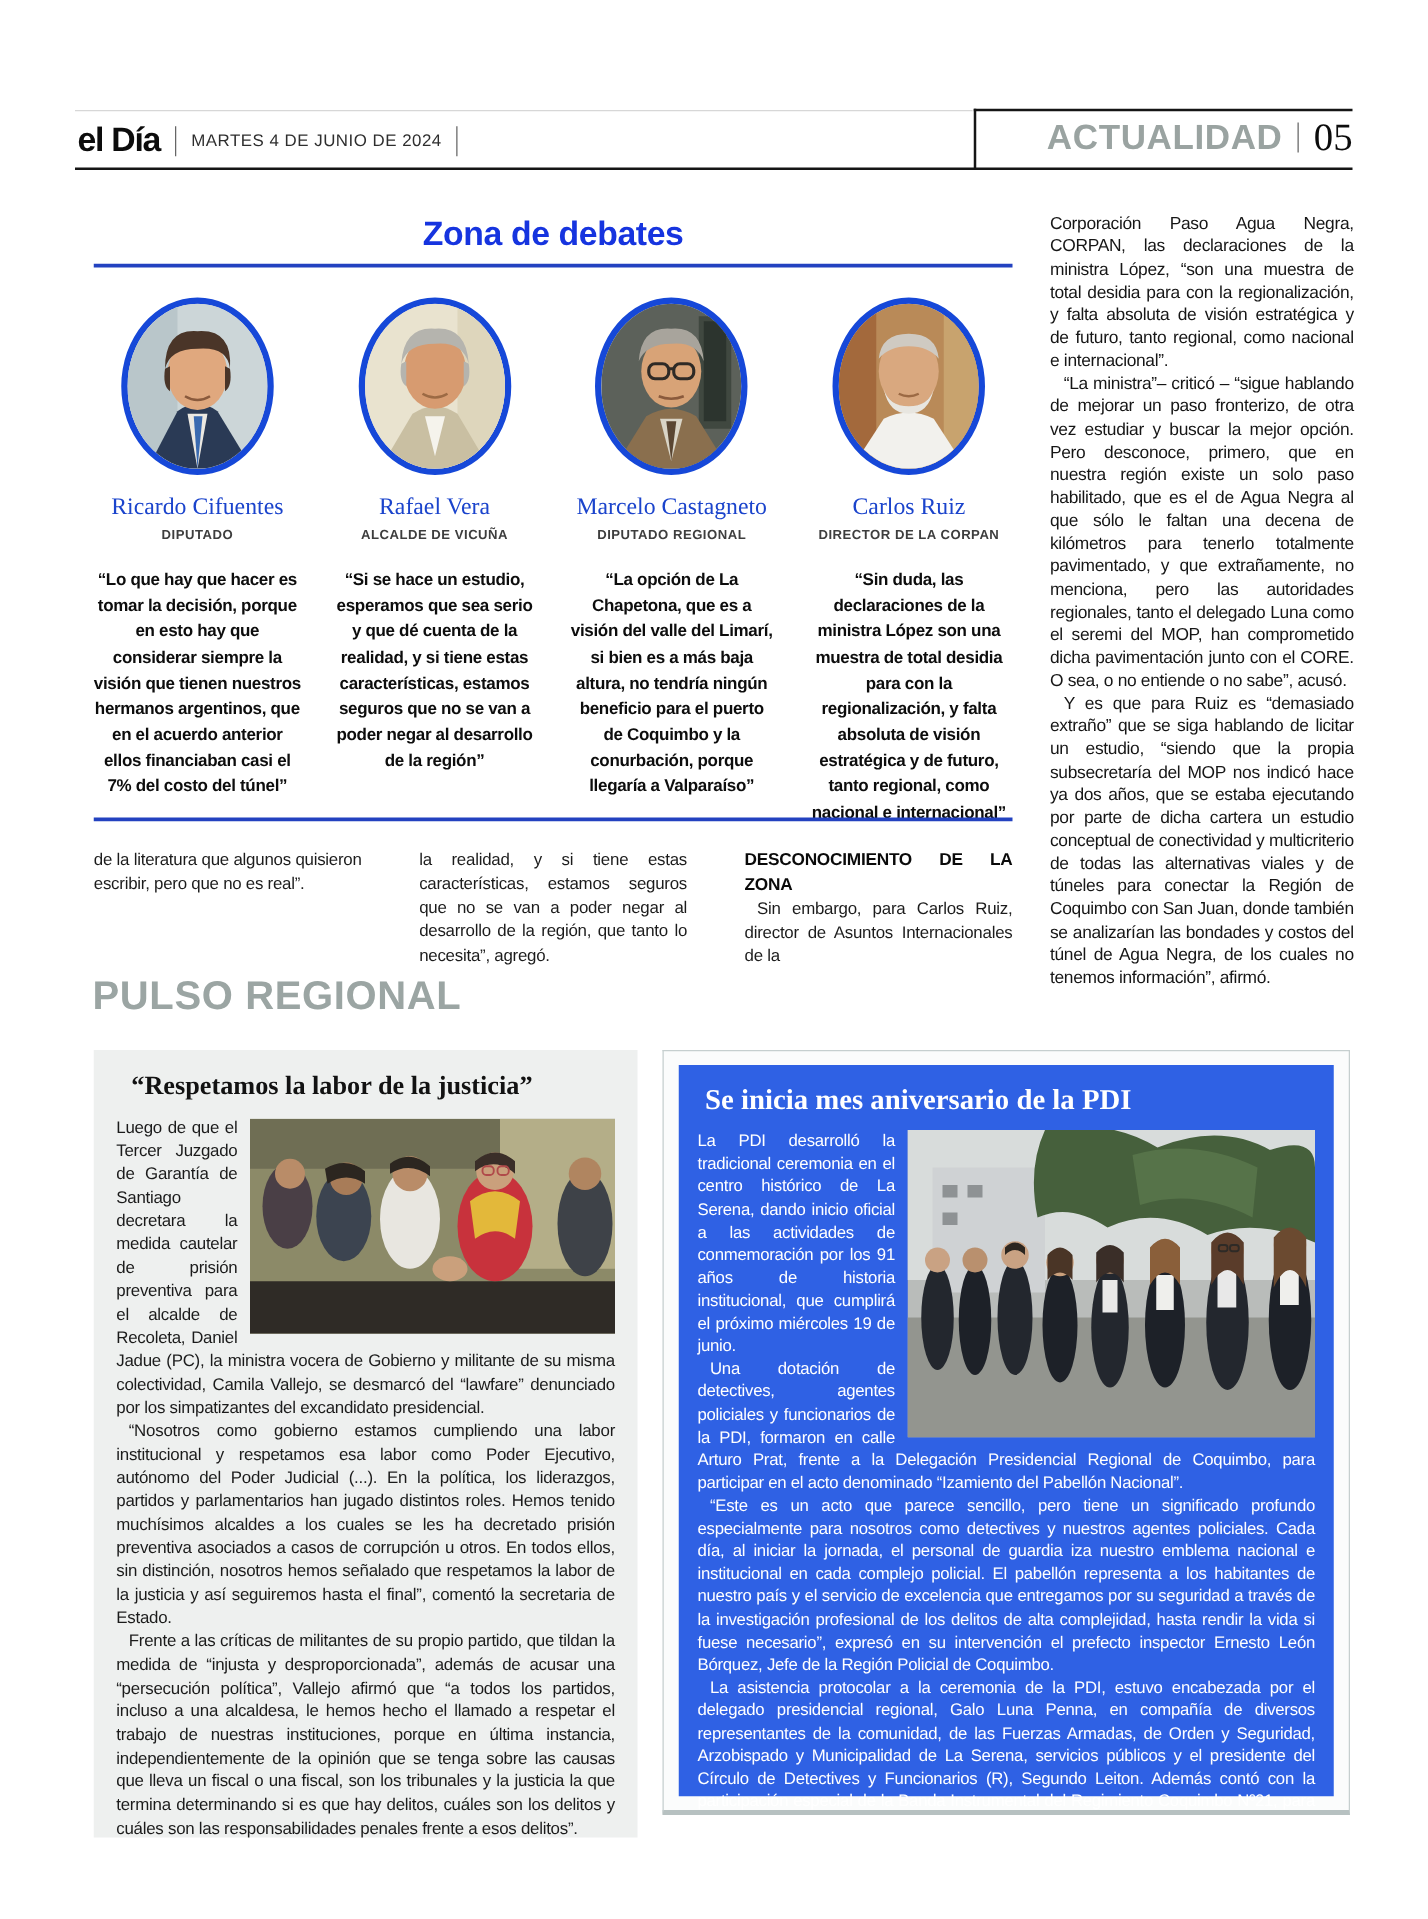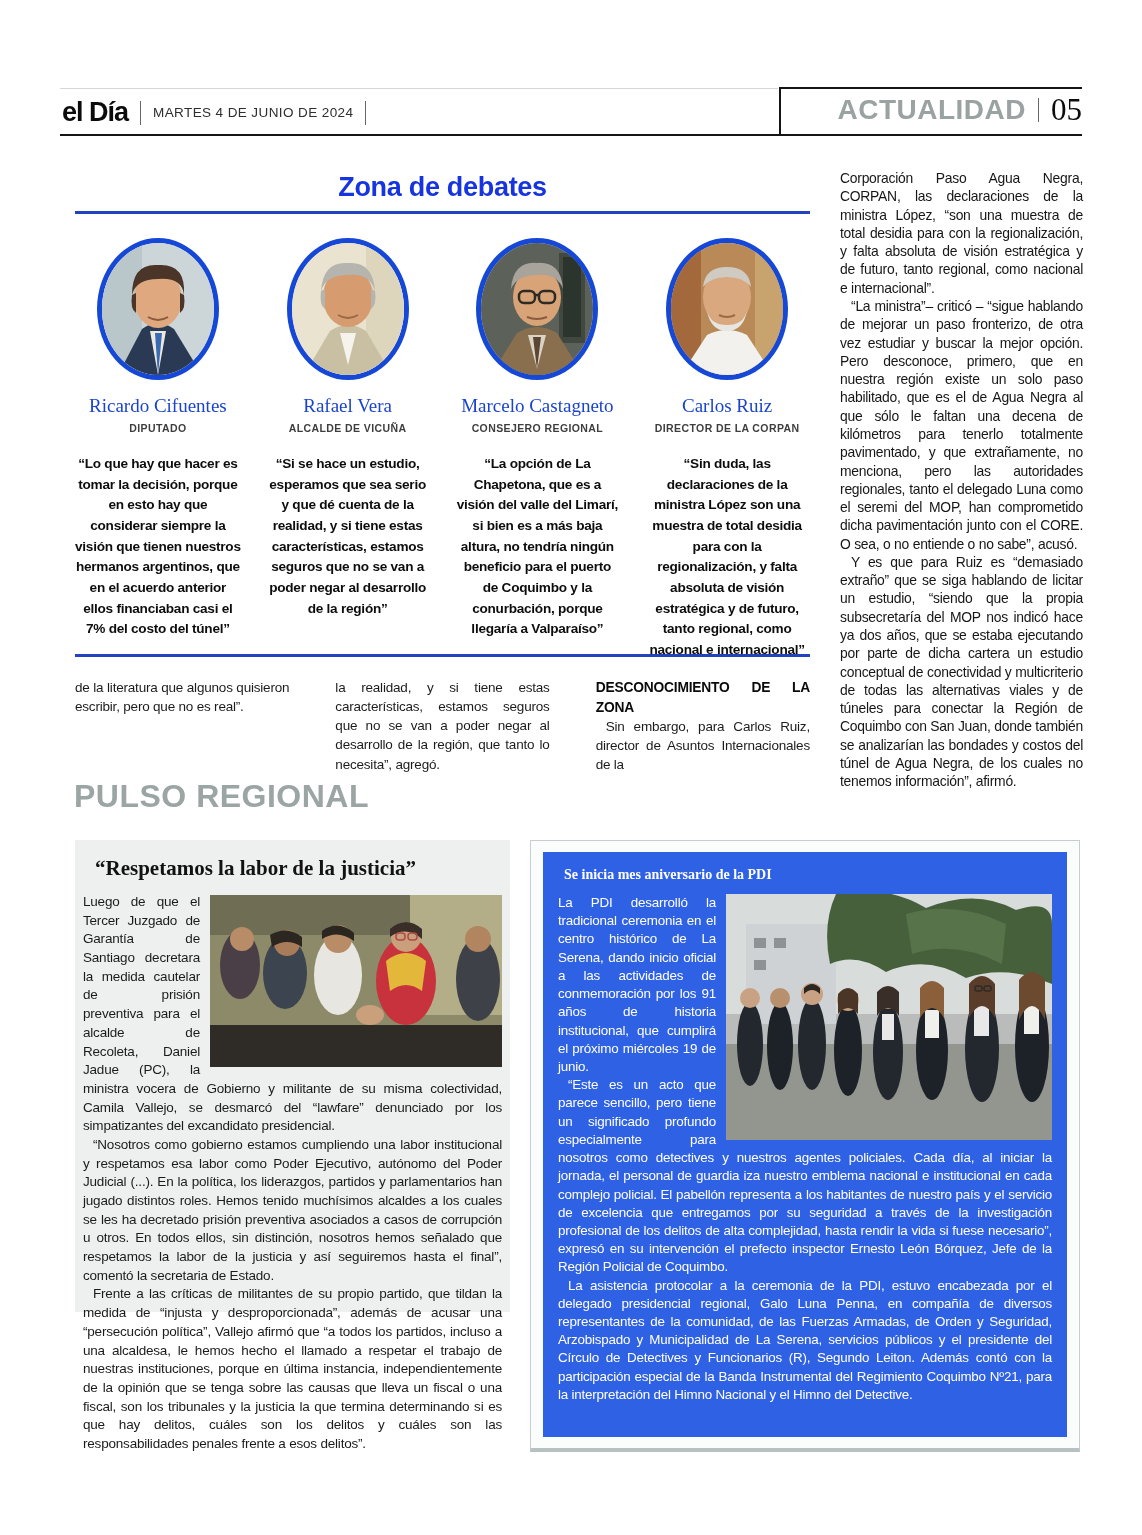--- a/index.html
+++ b/index.html
@@ -42,33 +42,33 @@
   
   .rightcol{position:absolute;left:840px;top:169px;width:243px;font-size:13.9px;line-height:1.315;
       text-align:justify;letter-spacing:-0.25px;color:#161616;}
   .rightcol p{margin:0;}
   .rightcol p.ind{text-indent:11px;}
 
   
   .pulso{position:absolute;left:74px;top:778px;font-size:32px;font-weight:bold;color:#9ba5a3;letter-spacing:0.5px;}
 
   
-  .justicia{position:absolute;left:75px;top:840px;width:435px;height:472px;background:#eef0ef;
-      box-sizing:border-box;padding:14px 8px;}
+  .justicia{position:absolute;left:75px;top:840px;width:435px;height:630px;background:#eef0ef;
+      box-sizing:border-box;padding:14px 18px;}
   .justicia h2{font-family:"Liberation Serif",serif;font-size:21px;margin:2px 0 12px 12px;color:#121212;}
   .justicia .body{font-size:13.5px;line-height:1.385;text-align:justify;letter-spacing:-0.2px;color:#1b1b1b;}
   .justicia .body p{margin:0;}
   .justicia .body p.ind{text-indent:10px;}
   .press-photo{float:right;width:292px;height:172px;margin:2px 0 4px 10px;}
 
   
   .pdi-frame{position:absolute;left:530px;top:840px;width:550px;height:612px;background:#fbfcfc;
       box-sizing:border-box;border:1px solid #c6cfcf;border-bottom:4px solid #b7c1c1;padding:11px 12px;}
   .pdi-box{width:100%;height:100%;box-sizing:border-box;background:#2f61e4;padding:13px 15px;color:#fff;}
-  .pdi-box h2{font-family:"Liberation Serif",serif;font-size:14px;margin:2px 0 11px 6px;color:#ffffff;}
+  .pdi-box h2{font-family:"Liberation Serif",serif;font-size:23px;margin:2px 0 11px 6px;color:#ffffff;}
   .pdi-body{font-size:13.4px;line-height:1.36;text-align:justify;letter-spacing:-0.2px;}
   .pdi-body p{margin:0;}
   .pdi-body p.ind{text-indent:10px;}
   .pdi-photo{float:right;width:326px;height:246px;margin:0 0 8px 10px;}
 </style>
 </head>
 <body>
 
 <div id="page">
 
@@ -145,21 +145,21 @@
           <path d="M52 94 L56 126 L60 94 Z" fill="#5a4632"></path>
           <ellipse cx="56" cy="54" rx="24" ry="29" fill="#d8a377"></ellipse>
           <path d="M30 46 Q32 18 56 20 Q80 18 82 46 Q76 30 56 32 Q36 32 30 46 Z" fill="#a8a49c"></path>
           <rect x="38" y="48" width="16" height="12" rx="5" fill="none" stroke="#2e2a26" stroke-width="2.5"></rect>
           <rect x="58" y="48" width="16" height="12" rx="5" fill="none" stroke="#2e2a26" stroke-width="2.5"></rect>
           <line x1="54" y1="52" x2="58" y2="52" stroke="#2e2a26" stroke-width="2.5"></line>
           <path d="M46 74 Q56 78 66 74" stroke="#8a5a3c" stroke-width="2" fill="none"></path>
         </svg>
       </div>
       <div class="p-name">Marcelo Castagneto</div>
-      <div class="p-role">CONSEJERO REGIONAL</div>
+      <div class="p-role">DIPUTADO REGIONAL</div>
       <div class="p-quote">“La opción de La Chapetona, que es a visión del valle del Limarí, si bien es a más baja altura, no tendría ningún beneficio para el puerto de Coquimbo y la conurbación, porque llegaría a Valparaíso”</div>
     </div>
 
     <div class="participant">
       <div class="avatar">
         <svg width="112" height="132" viewBox="0 0 112 132">
           <rect width="112" height="132" fill="#b98a58"></rect>
           <rect x="0" y="0" width="30" height="132" fill="#a3693c"></rect>
           <rect x="84" y="0" width="28" height="132" fill="#c8a36e"></rect>
           <path d="M10 132 L36 92 Q56 82 76 92 L102 132 Z" fill="#f2f1ed"></path>
@@ -270,19 +270,20 @@
             <path d="M243 90 Q256 74 269 90 L269 124 Q256 100 243 124 Z" fill="#5a3c2a"></path>
             <rect x="249" y="92" width="7" height="5" rx="2" fill="none" stroke="#2e2a26" stroke-width="1.5"></rect>
             <rect x="258" y="92" width="7" height="5" rx="2" fill="none" stroke="#2e2a26" stroke-width="1.5"></rect>
             <ellipse cx="306" cy="152" rx="17" ry="56" fill="#1d2128"></ellipse>
               <rect x="298" y="110" width="15" height="30" fill="#efefec"></rect>
             <circle cx="306" cy="92" r="13" fill="#caa07c"></circle>
             <path d="M293 86 Q306 70 319 86 L319 126 Q306 98 293 126 Z" fill="#6b4a30"></path>
           </g>
         </svg>
         <p>La PDI desarrolló la tradicional ceremonia en el centro histórico de La Serena, dando inicio oficial a las actividades de conmemoración por los 91 años de historia institucional, que cumplirá el próximo miércoles 19 de junio.</p>
+        <p class="ind">Una dotación de detectives, agentes policiales y funcionarios de la PDI, formaron en calle Arturo Prat, frente a la Delegación Presidencial Regional de Coquimbo, para participar en el acto denominado “Izamiento del Pabellón Nacional”.</p>
         <p class="ind">“Este es un acto que parece sencillo, pero tiene un significado profundo especialmente para nosotros como detectives y nuestros agentes policiales. Cada día, al iniciar la jornada, el personal de guardia iza nuestro emblema nacional e institucional en cada complejo policial. El pabellón representa a los habitantes de nuestro país y el servicio de excelencia que entregamos por su seguridad a través de la investigación profesional de los delitos de alta complejidad, hasta rendir la vida si fuese necesario”, expresó en su intervención el prefecto inspector Ernesto León Bórquez, Jefe de la Región Policial de Coquimbo.</p>
         <p class="ind">La asistencia protocolar a la ceremonia de la PDI, estuvo encabezada por el delegado presidencial regional, Galo Luna Penna, en compañía de diversos representantes de la comunidad, de las Fuerzas Armadas, de Orden y Seguridad, Arzobispado y Municipalidad de La Serena, servicios públicos y el presidente del Círculo de Detectives y Funcionarios (R), Segundo Leiton. Además contó con la participación especial de la Banda Instrumental del Regimiento Coquimbo Nº21, para la interpretación del Himno Nacional y el Himno del Detective.</p>
       </div>
     </div>
   </div>
 
 </div>
 
 </body></html>

